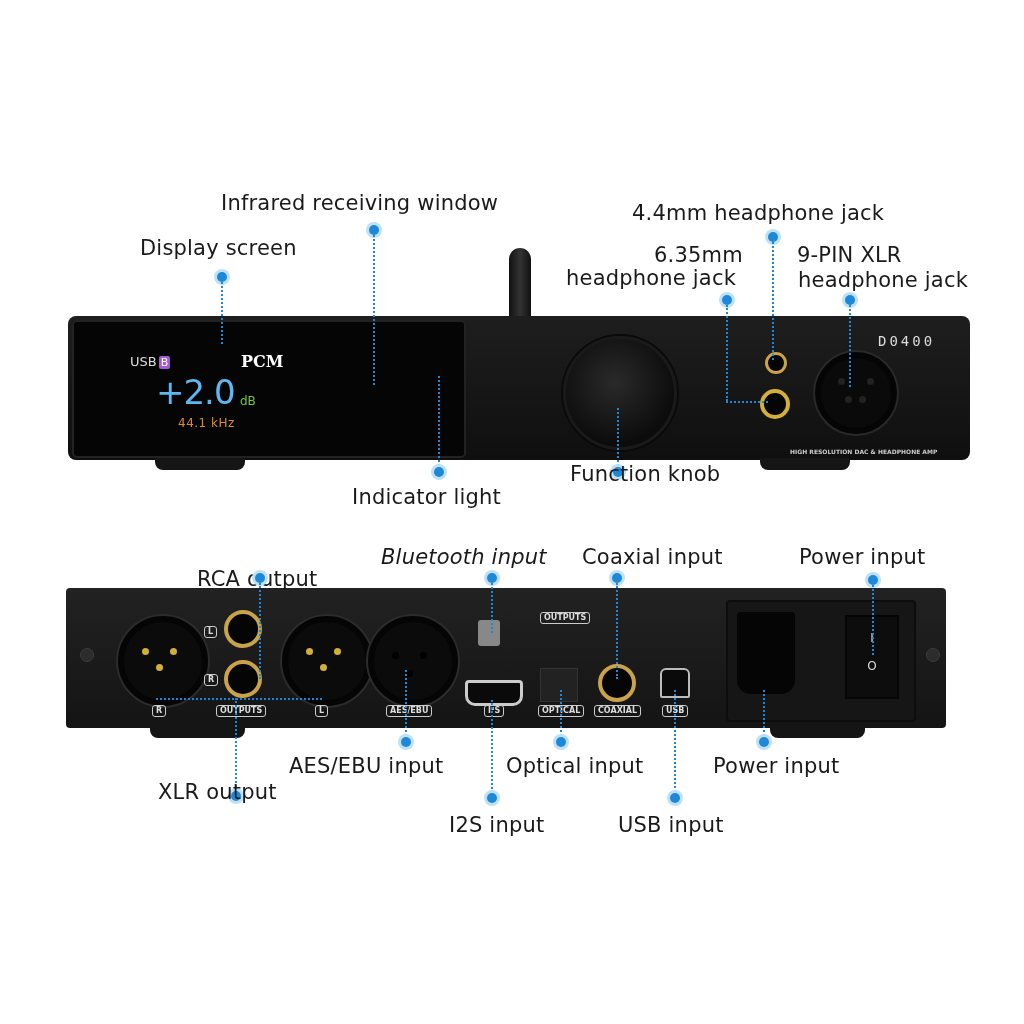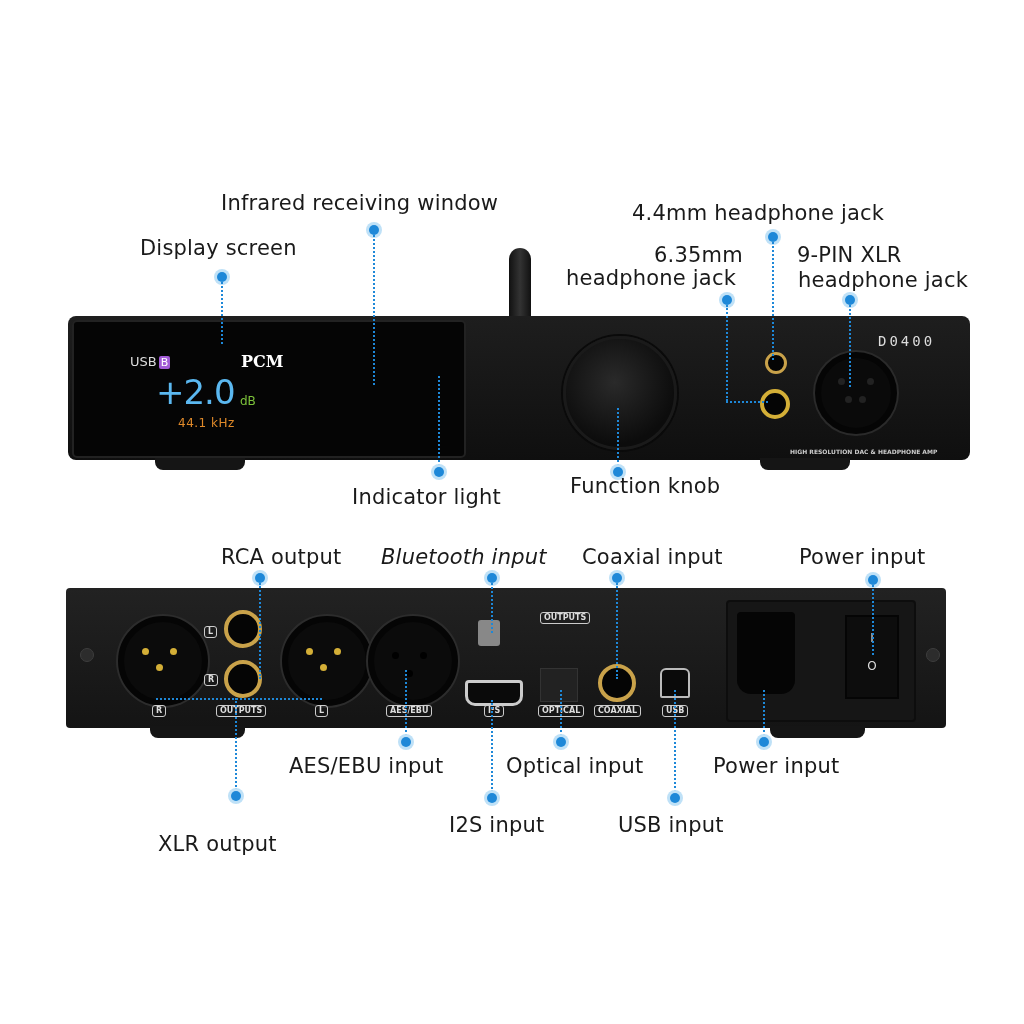--- a/index.html
+++ b/index.html
@@ -62,21 +62,21 @@
 <div class="lbl" style="left:221px;top:191px;">Infrared receiving window</div>
 <div class="dot" style="left:369px;top:225px;"></div>
 <div class="vl" style="left:373px;top:235px;height:150px;"></div>
 
 <div class="vl" style="left:438px;top:376px;height:90px;"></div>
 <div class="dot" style="left:434px;top:467px;"></div>
 <div class="lbl" style="left:352px;top:485px;">Indicator light</div>
 
 <div class="vl" style="left:617px;top:408px;height:58px;"></div>
 <div class="dot" style="left:613px;top:467px;"></div>
-<div class="lbl" style="left:570px;top:474px;">Function knob</div>
+<div class="lbl" style="left:570px;top:462px;">Function knob</div>
 
 <div class="lbl" style="left:632px;top:201px;">4.4mm headphone jack</div>
 <div class="dot" style="left:768px;top:232px;"></div>
 <div class="vl" style="left:772px;top:242px;height:118px;"></div>
 
 <div class="lbl" style="left:654px;top:243px;">6.35mm</div>
 <div class="lbl" style="left:566px;top:266px;">headphone jack</div>
 <div class="dot" style="left:722px;top:295px;"></div>
 <div class="vl" style="left:726px;top:305px;height:96px;"></div>
 <div class="hl" style="left:726px;top:401px;width:42px;"></div>
@@ -128,40 +128,40 @@
 <div class="tag" style="left:662px;top:705px;">USB</div>
 <div style="position:absolute;left:690px;top:660px;font-size:8px;color:#ccc;transform:rotate(90deg);white-space:nowrap;font-weight:bold;">~AC IN 100-240V</div>
 
 <div style="position:absolute;left:726px;top:600px;width:186px;height:118px;background:#161616;border:2px solid #0d0d0d;border-radius:4px;"></div>
 <div style="position:absolute;left:737px;top:612px;width:58px;height:82px;background:#050505;border-radius:4px 4px 14px 14px;"></div>
 <div style="position:absolute;left:845px;top:615px;width:50px;height:80px;background:#0d0d0d;border:2px solid #050505;">
   <div style="position:absolute;left:0;width:50px;top:14px;text-align:center;color:#ddd;font-size:12px;">I</div>
   <div style="position:absolute;left:0;width:50px;top:42px;text-align:center;color:#ddd;font-size:12px;">O</div>
 </div>
 
-<div class="lbl" style="left:197px;top:545px;margin-left:24px;">RCA output</div>
+<div class="lbl" style="left:197px;top:567px;">RCA output</div>
 <div class="dot" style="left:255px;top:573px;"></div>
 <div class="vl" style="left:259px;top:583px;height:96px;"></div>
 
 <div class="lbl" style="left:381px;top:545px;font-style:italic;">Bluetooth input</div>
 <div class="dot" style="left:487px;top:573px;"></div>
 <div class="vl" style="left:491px;top:583px;height:50px;"></div>
 
 <div class="lbl" style="left:582px;top:545px;">Coaxial input</div>
 <div class="dot" style="left:612px;top:573px;"></div>
 <div class="vl" style="left:616px;top:583px;height:96px;"></div>
 
 <div class="lbl" style="left:799px;top:545px;">Power input</div>
 <div class="dot" style="left:868px;top:575px;"></div>
 <div class="vl" style="left:872px;top:585px;height:70px;"></div>
 
 <div class="hl" style="left:156px;top:698px;width:166px;"></div>
 <div class="vl" style="left:235px;top:698px;height:92px;"></div>
 <div class="dot" style="left:231px;top:791px;"></div>
-<div class="lbl" style="left:158px;top:832px;">XLR output</div>
+<div class="lbl" style="left:158px;top:780px;">XLR output</div>
 
 <div class="vl" style="left:405px;top:670px;height:66px;"></div>
 <div class="dot" style="left:401px;top:737px;"></div>
 <div class="lbl" style="left:289px;top:754px;">AES/EBU input</div>
 
 <div class="vl" style="left:491px;top:700px;height:92px;"></div>
 <div class="dot" style="left:487px;top:793px;"></div>
 <div class="lbl" style="left:449px;top:813px;">I2S input</div>
 
 <div class="vl" style="left:560px;top:690px;height:46px;"></div>

